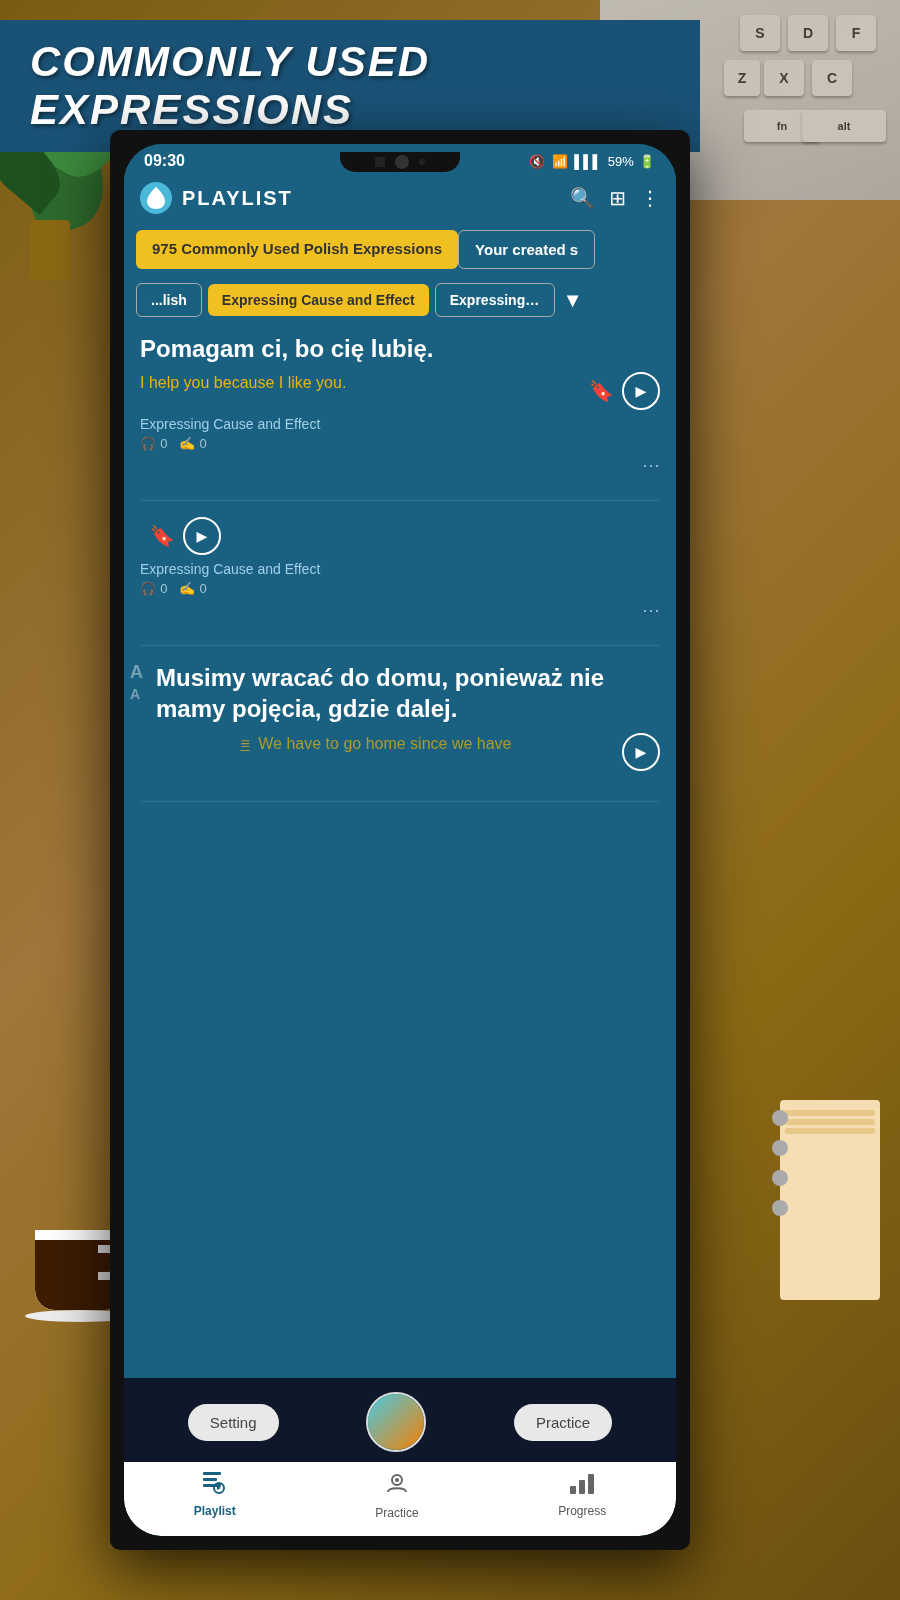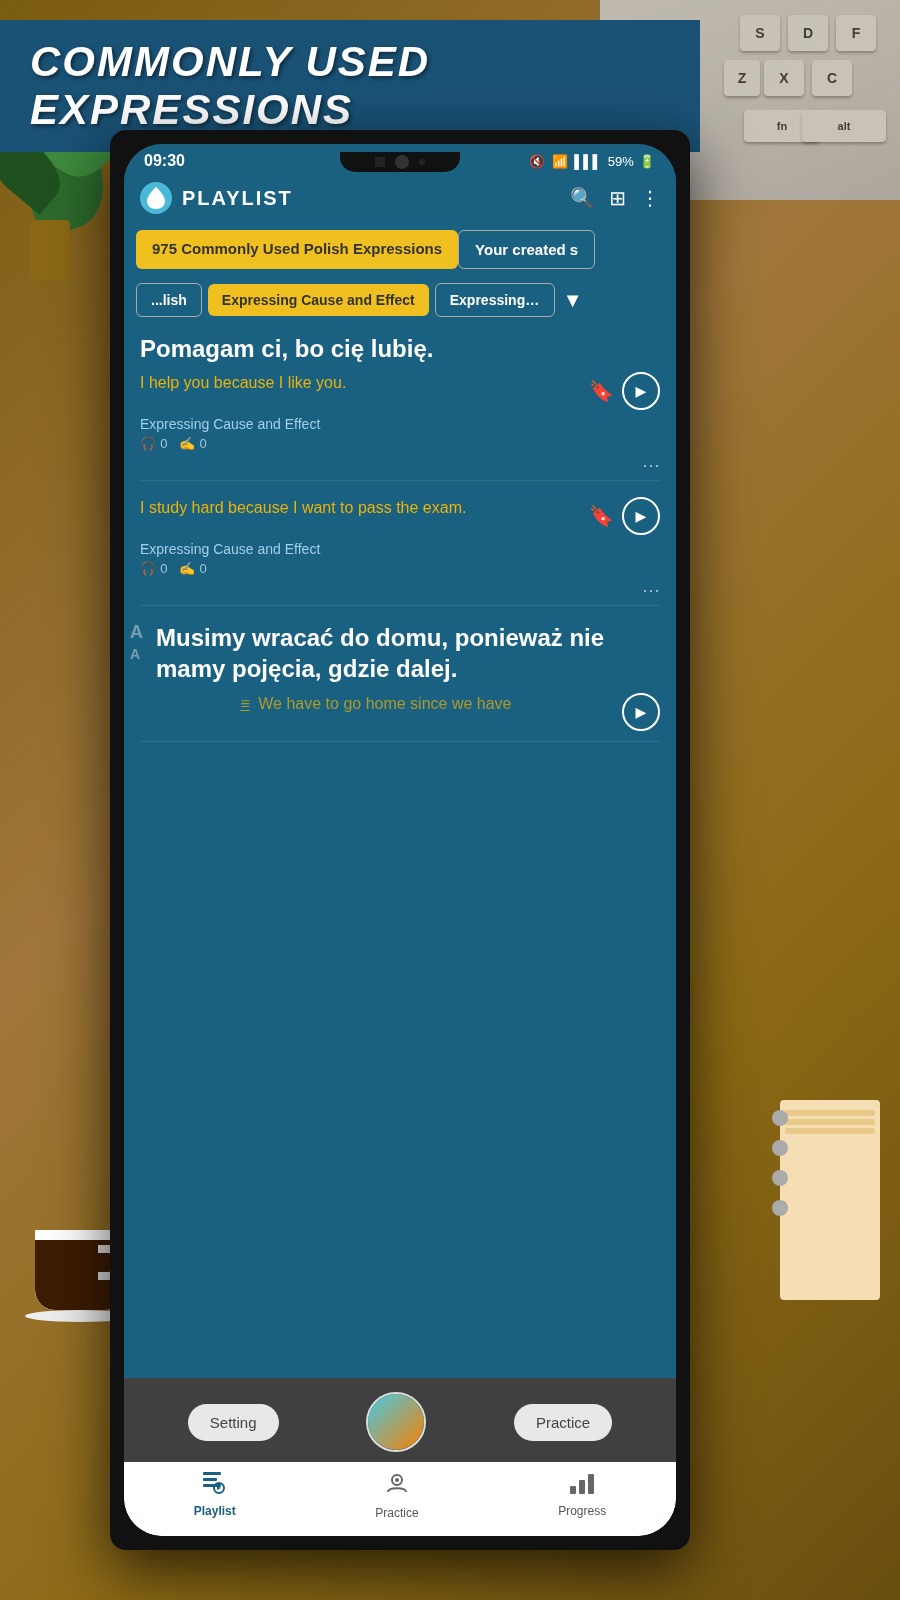--- a/index.html
+++ b/index.html
@@ -66,21 +66,21 @@
     }
 
     
     .phone {
       position: absolute;
       top: 130px;
       left: 110px;
       width: 580px;
       height: 1420px;
       background: #111;
-      border-radius: 16px;
+      border-radius: 10px;
       box-shadow: 0 20px 60px rgba(0,0,0,0.7);
       overflow: hidden;
       z-index: 20;
     }
 
     .phone-screen {
       position: absolute;
       top: 14px;
       left: 14px;
       right: 14px;
@@ -219,21 +219,21 @@
       flex: 1;
       overflow-y: auto;
       padding: 10px 16px;
       background: #1a6080;
     }
     .content-area::-webkit-scrollbar { display: none; }
 
     
     .phrase-card {
       margin-bottom: 16px;
-      padding-bottom: 4px;
+      padding-bottom: 24px;
       border-bottom: 1px solid rgba(255,255,255,0.1);
     }
     .phrase-polish {
       color: #fff;
       font-size: 24px;
       font-weight: bold;
       margin-bottom: 8px;
       line-height: 1.3;
     }
     .phrase-row {
@@ -300,21 +300,21 @@
       background: #fff;
       flex-shrink: 0;
       border-radius: 0 0 38px 38px;
       overflow: hidden;
     }
     .control-buttons {
       display: flex;
       justify-content: space-around;
       align-items: center;
       padding: 14px 20px 10px;
-      background: #404040;
+      background: #0f172a;
     }
     .ctrl-btn {
       background: #e8e8e8;
       border-radius: 20px;
       padding: 10px 22px;
       font-size: 15px;
       color: #444;
       font-weight: 500;
       cursor: pointer;
     }
@@ -550,21 +550,20 @@
           <div class="stat-item">
             <span>✍</span>
             <span>0</span>
           </div>
         </div>
         <div class="more-btn">···</div>
       </div>
 
       <div class="phrase-card">
         <div class="phrase-row">
-          <div class="phrase-english">I study hard because  I want to pass the exam.</div>
           <div class="phrase-actions">
             <span class="bookmark-icon">🔖</span>
             <div class="play-btn">▶</div>
           </div>
         </div>
         <div class="phrase-category">Expressing Cause and Effect</div>
         <div class="phrase-stats">
           <div class="stat-item">
             <span>🎧</span>
             <span>0</span>

